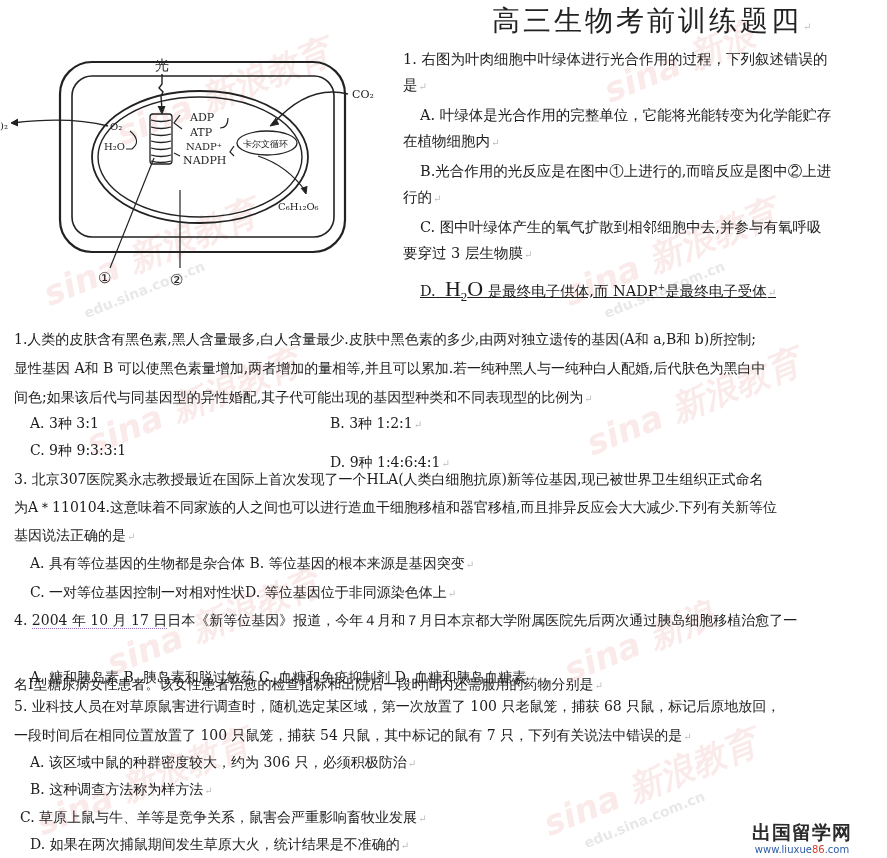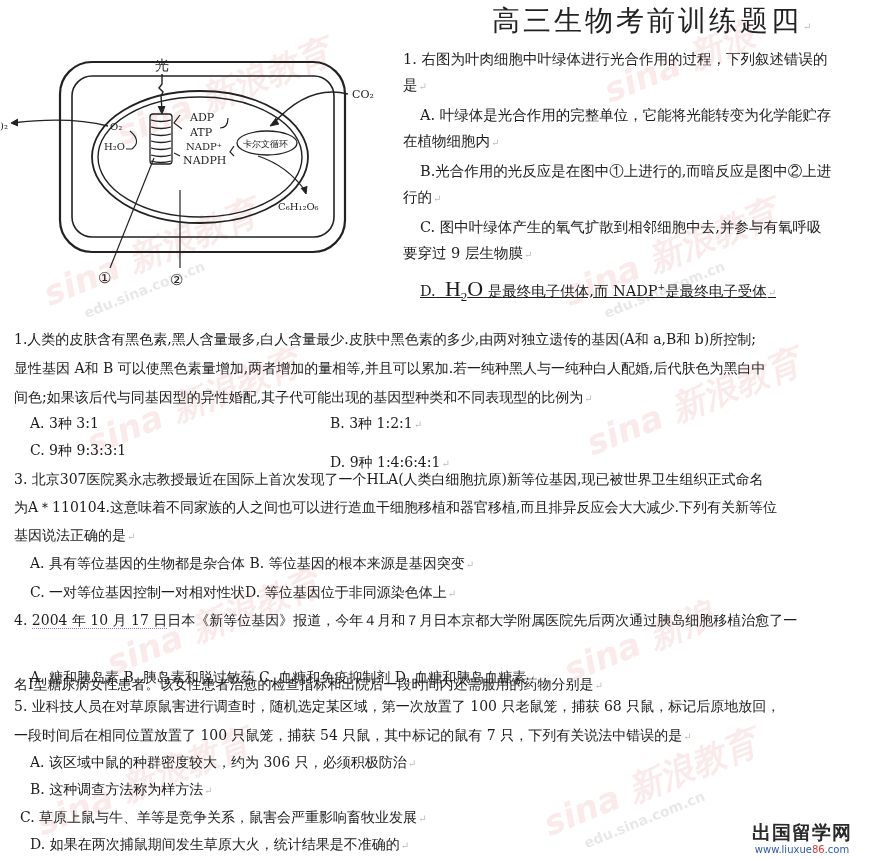--- a/index.html
+++ b/index.html
@@ -97,21 +97,21 @@
   <text x="170" y="285" font-size="15" fill="#222" stroke="none">②</text>
 </svg>
 
 <div class="row" style="left:403px; top:46px;"><span>1. 右图为叶肉细胞中叶绿体进行光合作用的过程，下列叙述错误的</span></div>
 <div class="row" style="left:403px; top:72px;"><span>是</span><span class="ret">↵</span></div>
 <div class="row" style="left:420px; top:102px;"><span>A. 叶绿体是光合作用的完整单位，它能将光能转变为化学能贮存</span></div>
 <div class="row" style="left:403px; top:128px;"><span>在植物细胞内</span><span class="ret">↵</span></div>
 <div class="row" style="left:420px; top:158px;"><span>B.光合作用的光反应是在图中①上进行的,而暗反应是图中②上进</span></div>
 <div class="row" style="left:403px; top:184px;"><span>行的</span><span class="ret">↵</span></div>
 <div class="row" style="left:420px; top:214px;"><span>C. 图中叶绿体产生的氧气扩散到相邻细胞中去,并参与有氧呼吸</span></div>
-<div class="row" style="left:403px; top:240px;"><span>要穿过 9 层生物膜</span><span class="ret">↵</span></div>
+<div class="row" style="left:403px; top:240px;"><span>要穿过 3 层生物膜</span><span class="ret">↵</span></div>
 <div class="row" style="left:420px; top:274px;text-decoration:underline;">
   <span>D.</span>&nbsp;
   <span class="h2o"><span>H</span><sub>2</sub><span>O</span></span>
   <span>是最终电子供体,而 NADP</span><sup>+</sup><span>是最终电子受体</span><span class="ret">↵</span>
 </div>
 
 <div class="row" style="left:14px; top:326px; font-size:14px;"><span>1.人类的皮肤含有黑色素,黑人含量最多,白人含量最少.皮肤中黑色素的多少,由两对独立遗传的基因(A和 a,B和 b)所控制;</span></div>
 <div class="row" style="left:14px; top:355px; font-size:14px;"><span>显性基因 A和 B 可以使黑色素量增加,两者增加的量相等,并且可以累加.若一纯种黑人与一纯种白人配婚,后代肤色为黑白中</span></div>
 <div class="row" style="left:14px; top:384px; font-size:14px;"><span>间色;如果该后代与同基因型的异性婚配,其子代可能出现的基因型种类和不同表现型的比例为</span><span class="ret">↵</span></div>
 <div class="row" style="left:30px; top:410px; font-size:14px;"><span>A. 3种   3:1</span></div>

